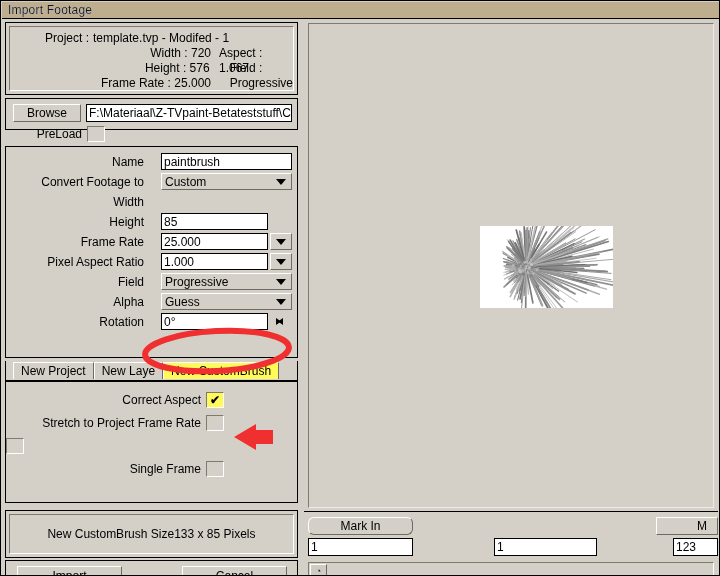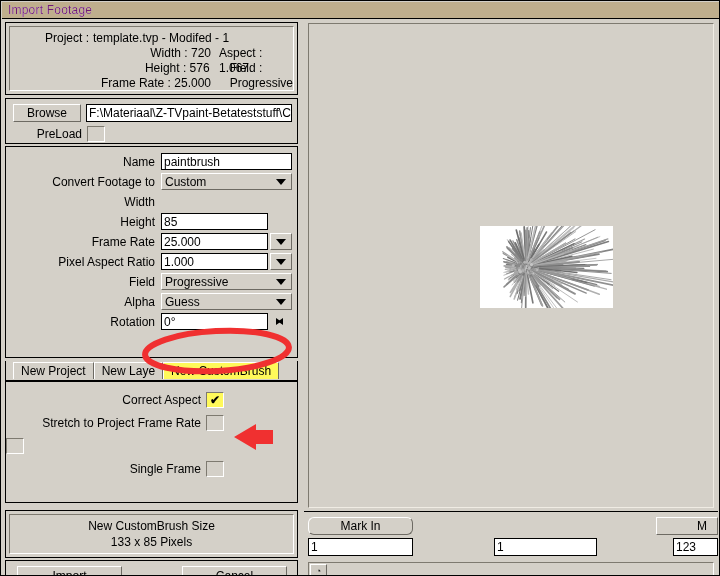--- a/index.html
+++ b/index.html
@@ -22,21 +22,21 @@
 
   
   #titlebar {
     position: absolute; left: 1px; top: 1px;
     width: 718px; height: 17px;
     background: #bfae8d;
     border-bottom: 1px solid #000;
     display: flex; align-items: center;
   }
   #titlebar .tb-label {
-    color: #701a75;
+    color: #0f172a;
     font-size: 12px;
     padding-left: 6px;
     letter-spacing: .2px;
     text-shadow: 0 0 0 #fff;
   }
 
   
   #leftcol {
     position: absolute; left: 4px; top: 21px;
     width: 293px; height: 551px;
@@ -75,21 +75,21 @@
     font-size: 12px;
   }
   .info-line { display: flex; height: 15px; line-height: 15px; padding-left: 37px; }
   .info-l { width: 166px; text-align: right; padding-right: 2px; }
   .info-r { flex: 1; text-align: left; padding-left: 6px; }
   .info-full { text-align: center; }
 
   
   #browseblock {
     position: absolute; left: 0; top: 76px;
-    width: 293px; height: 46px;
+    width: 293px; height: 32px;
     border: 1px solid #000;
     background: #d4d0c8;
   }
   #browse-btn {
     position: absolute; left: 7px; top: 5px;
     width: 68px; height: 18px;
     display: flex; align-items: center; justify-content: center;
     font-size: 12px;
   }
   #path-field {
@@ -113,21 +113,21 @@
     border: 1px solid #000;
     background: #d4d0c8;
   }
   .frow {
     position: absolute; left: 0;
     height: 19px;
     width: 291px;
     display: flex; align-items: center;
   }
   .frow .lbl {
-    width: 155px; text-align: right; padding-right: 6px;
+    width: 155px; text-align: right; padding-right: 17px;
     font-size: 12px;
   }
   .ctl-wide { width: 131px; }
   .ctl-narrow { width: 107px; }
   .dropbtn {
     width: 22px; height: 17px; margin-left: 2px;
     display: flex; align-items: center; justify-content: center;
   }
   .tri-down {
     width: 0; height: 0;
@@ -213,21 +213,21 @@
     position: absolute; left: 0; top: 488px;
     width: 293px; height: 48px;
     border: 1px solid #000;
     background: #d4d0c8;
     padding: 3px;
   }
   #sizepanel .inner {
     width: 100%; height: 100%;
     border: 1px solid #7e7a70;
     border-right-color: #fff; border-bottom-color: #fff;
-    display: flex; flex-direction: column;
+    display: flex; 
     align-items: center; justify-content: center;
     font-size: 12px;
     text-align: center;
   }
   #sizepanel .inner div { line-height: 16px; }
 
   
   #btnrow {
     position: absolute; left: 0; top: 538px;
     width: 293px; height: 30px;

